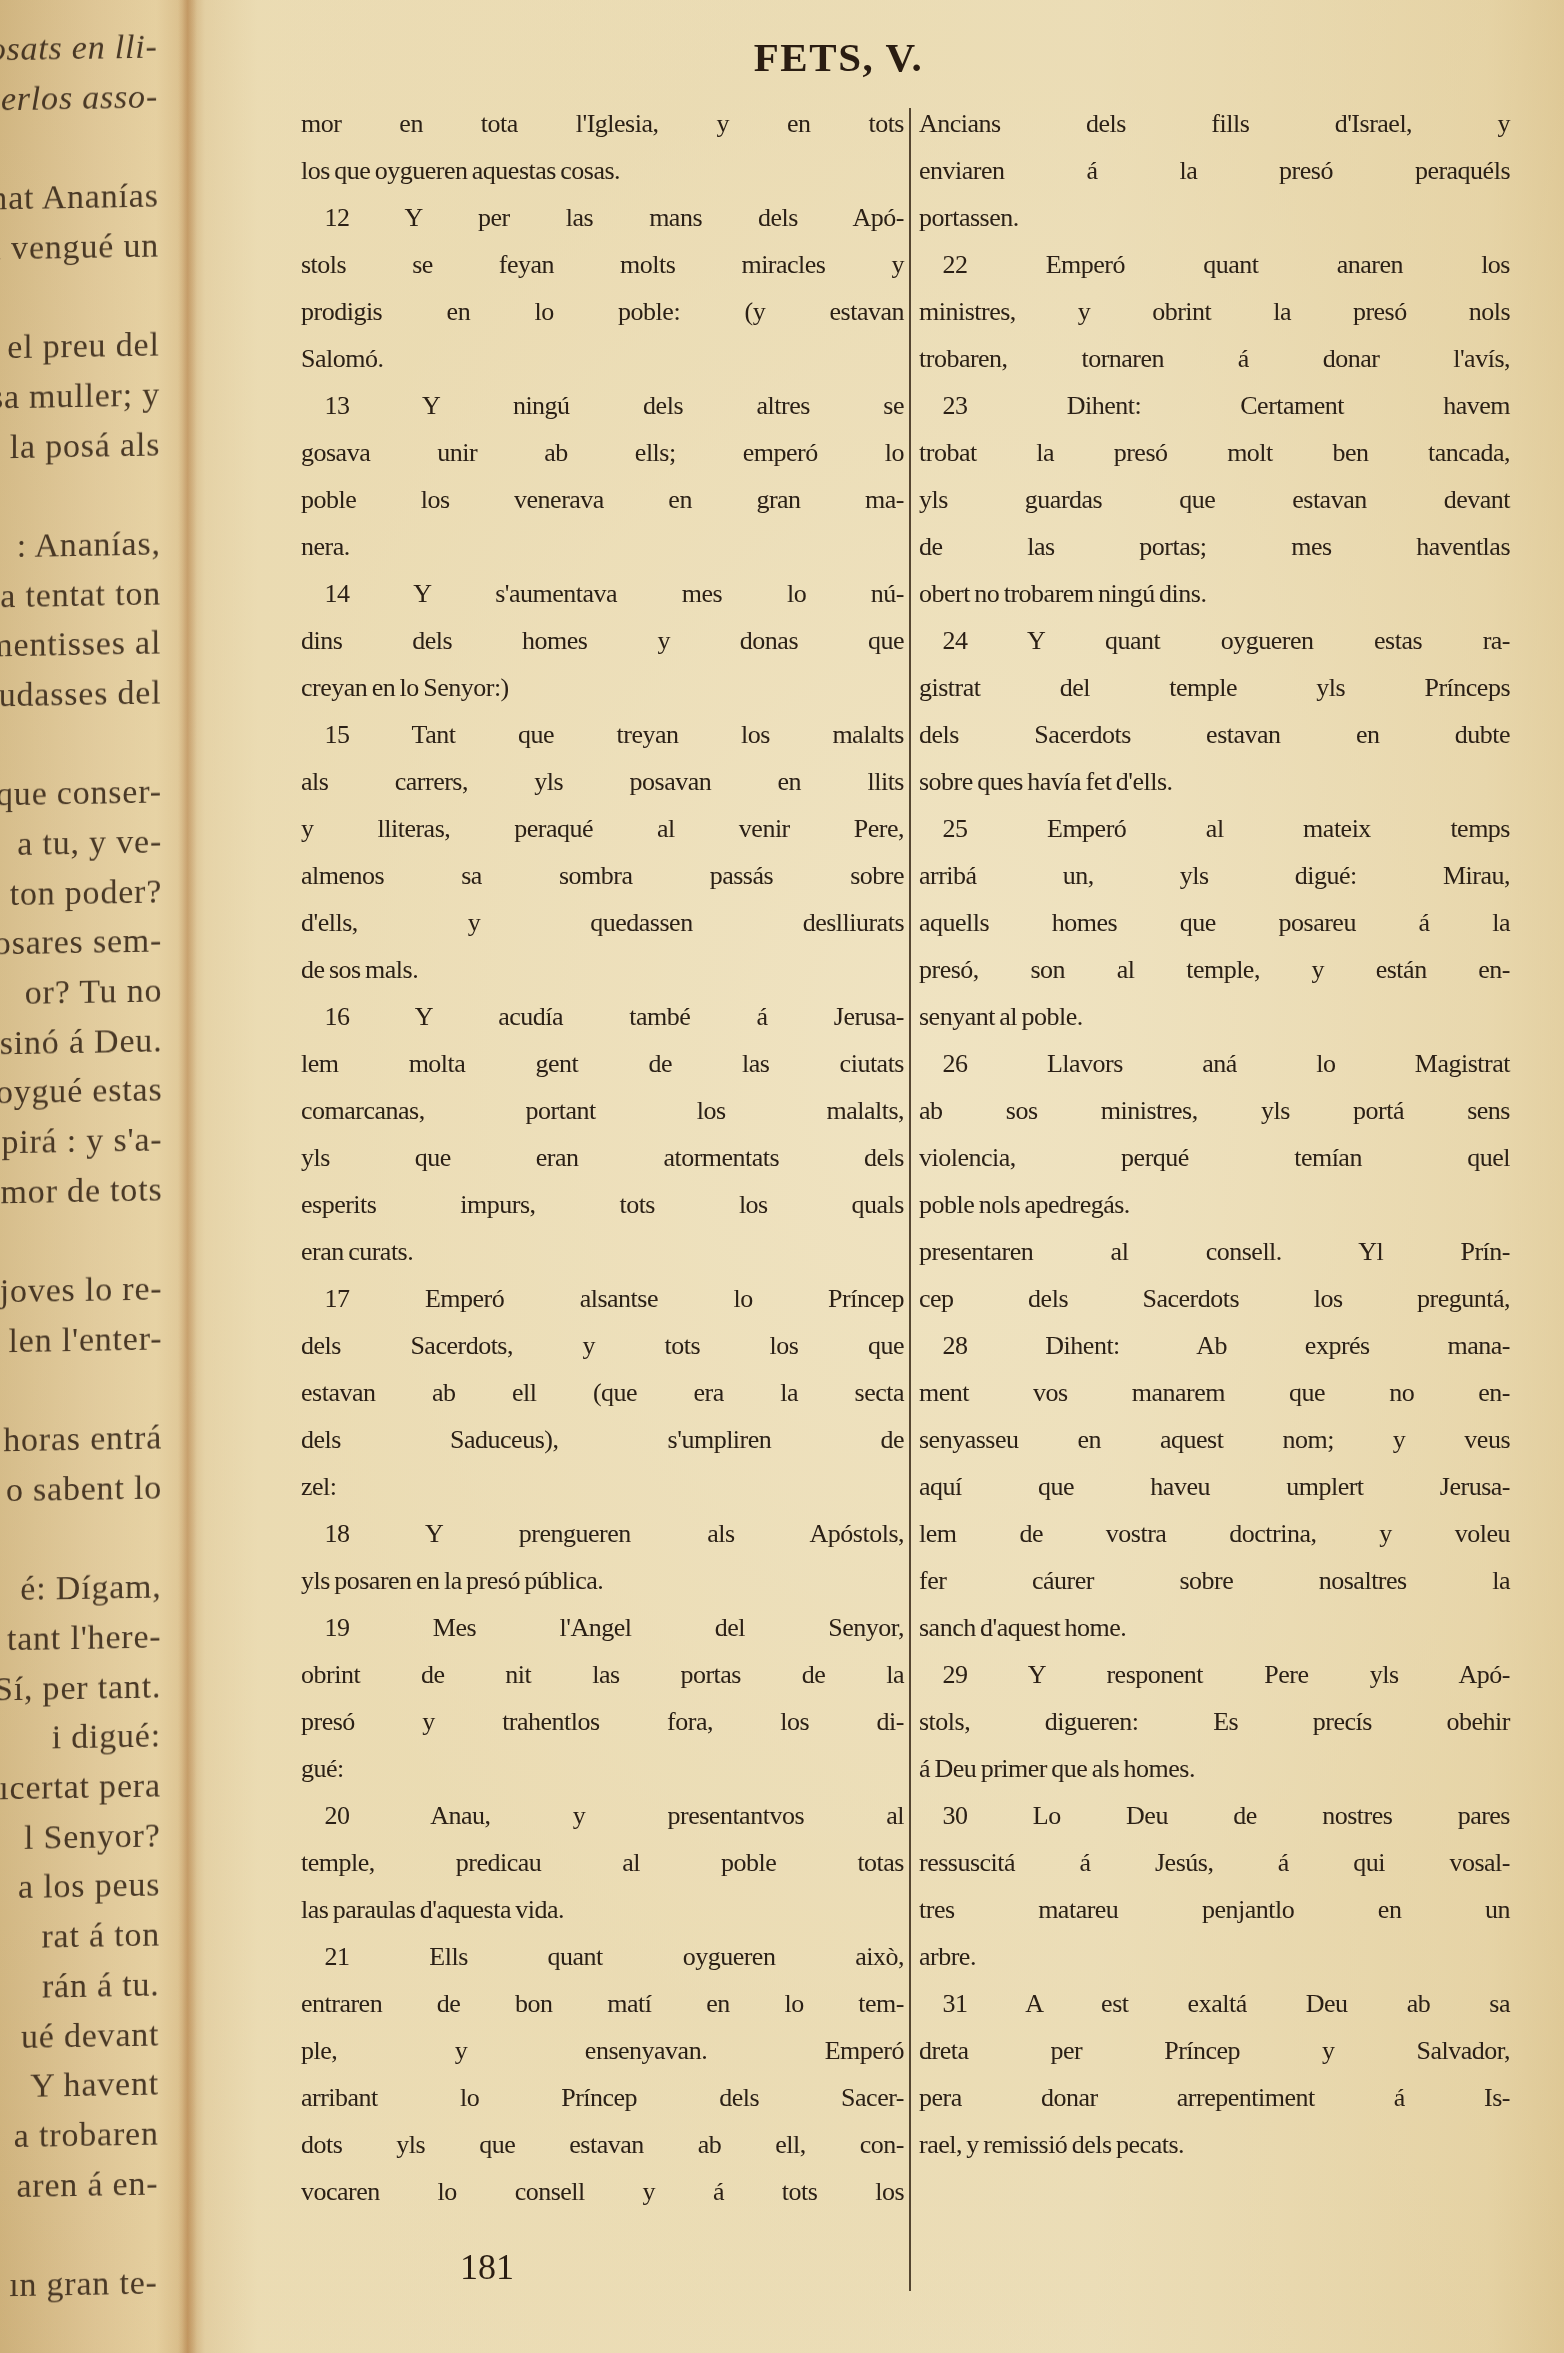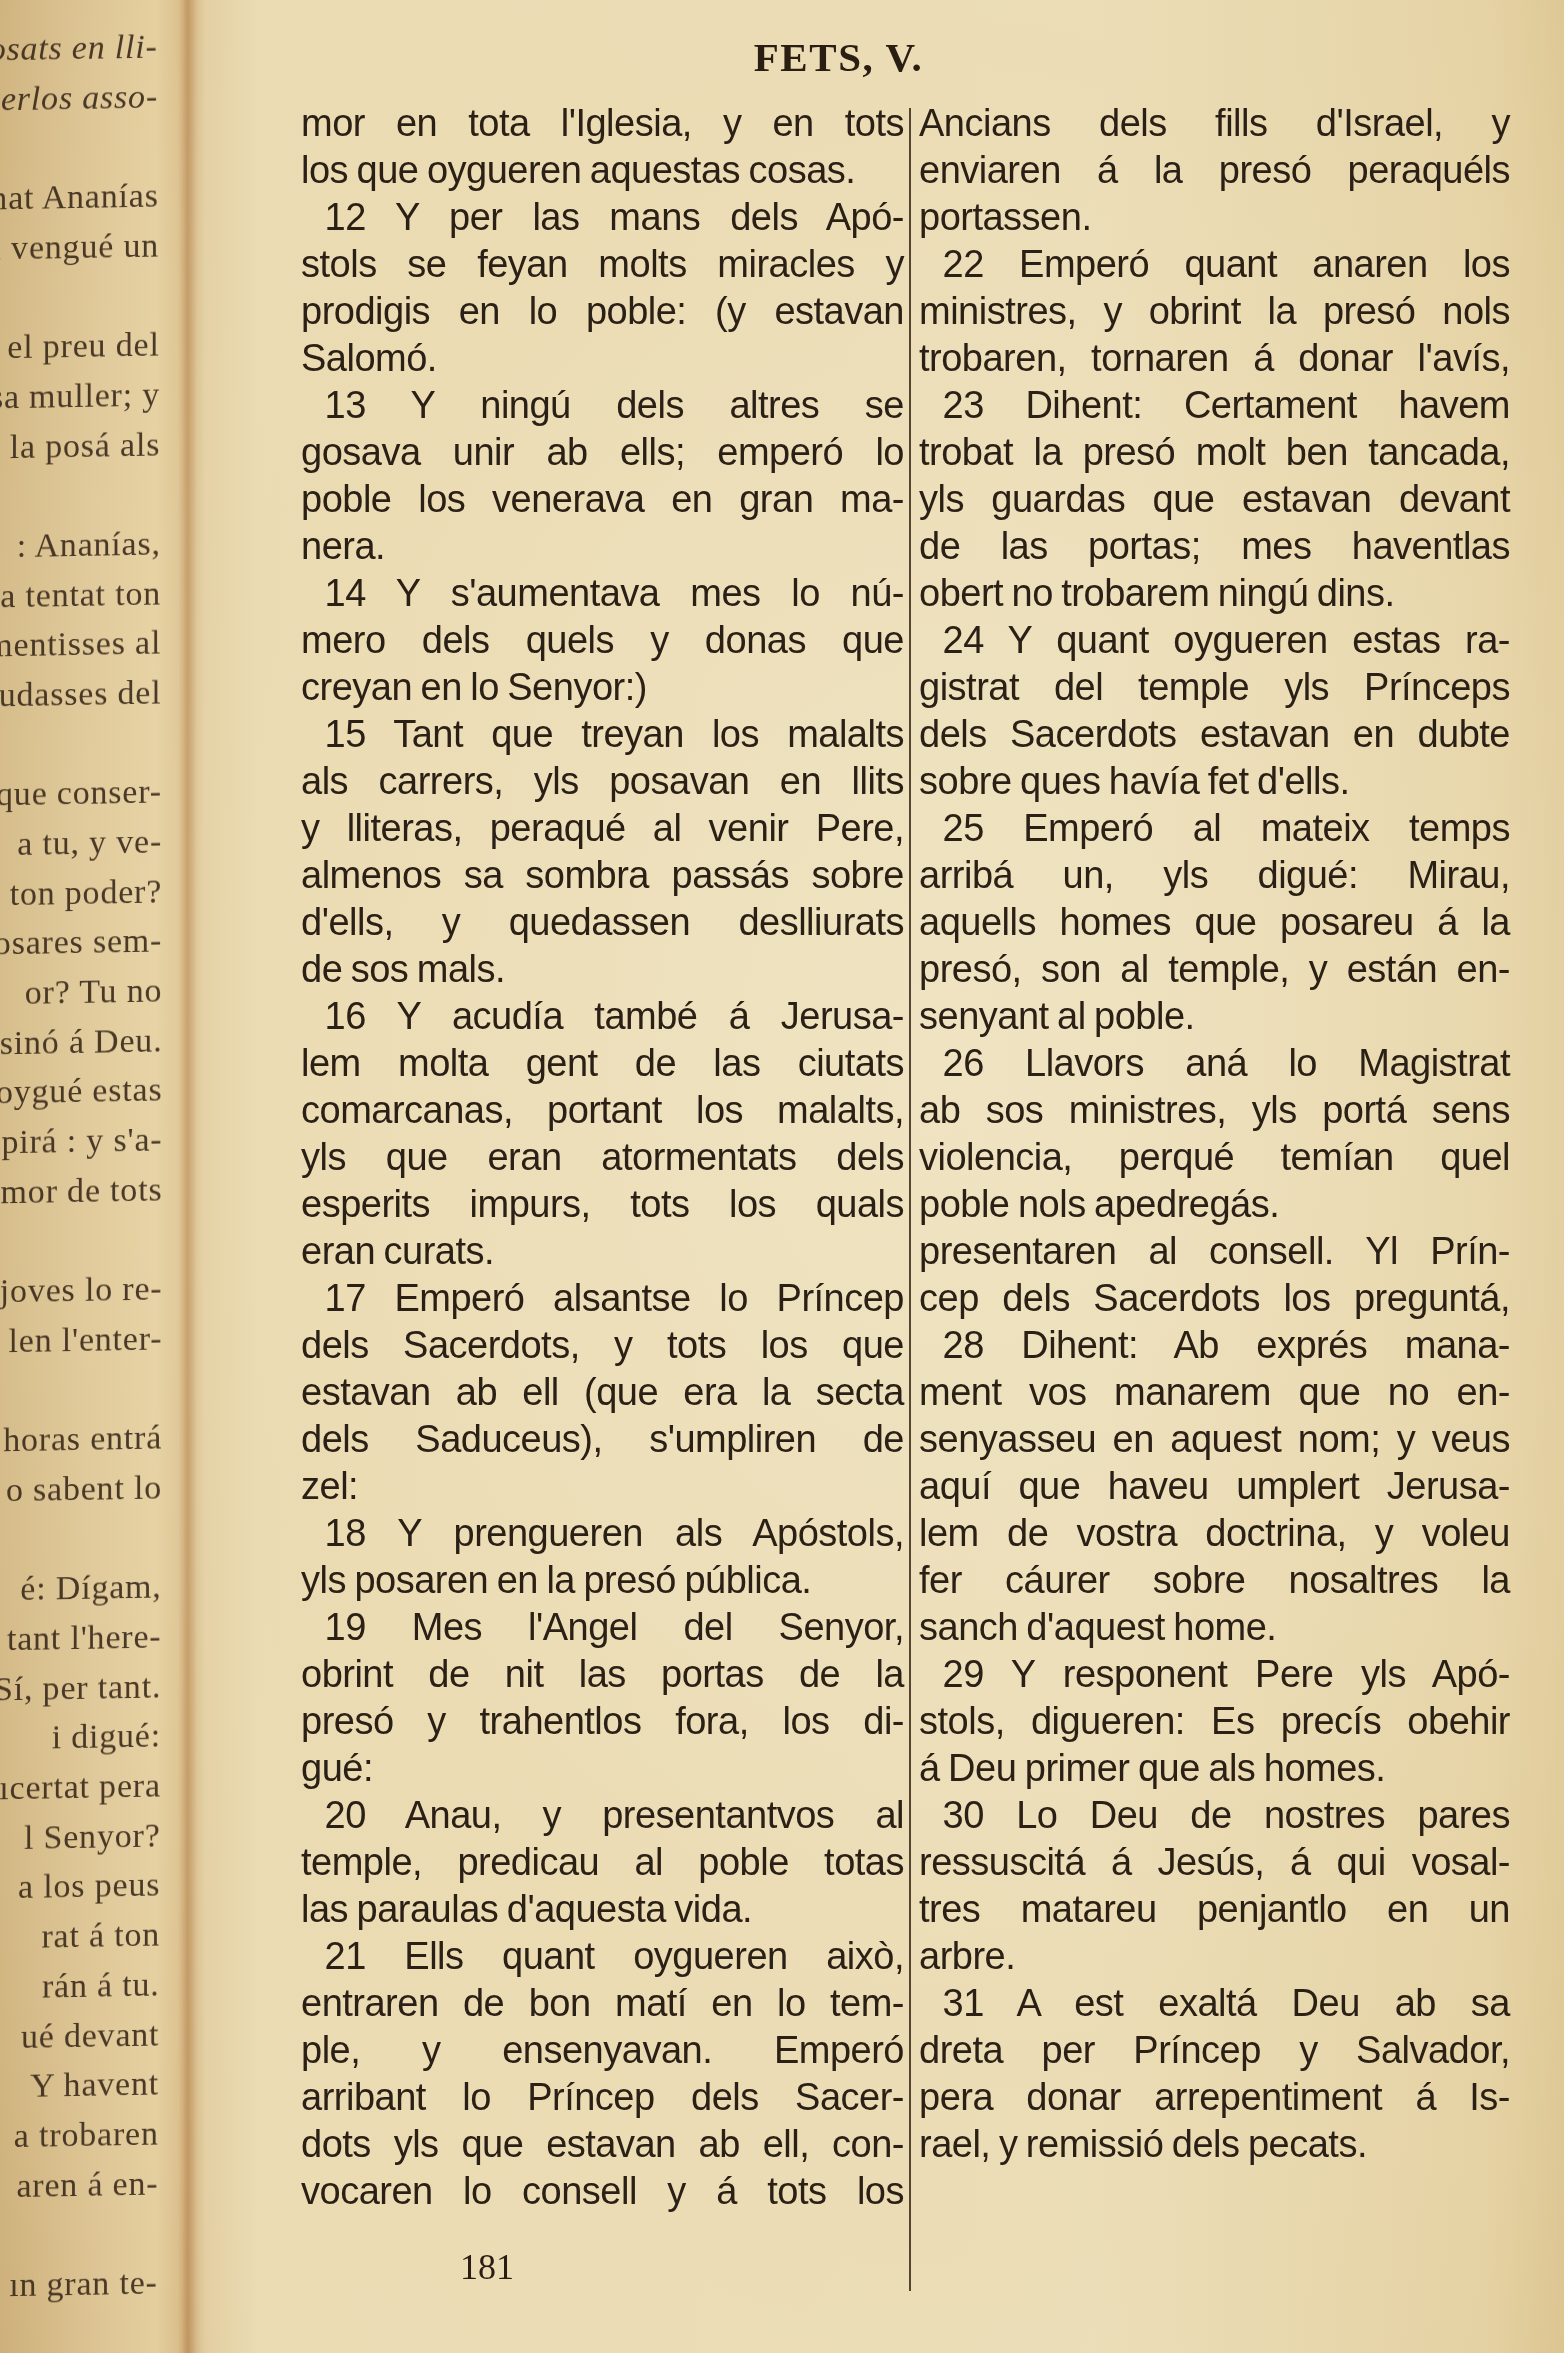--- a/index.html
+++ b/index.html
@@ -29,21 +29,21 @@
     }
     
     .running-head {
       position: absolute; left: 0; right: 0; top: 33px; text-align: center;
       padding-left: 112px;
       font-family: "Liberation Serif", serif; font-weight: bold; font-size: 41px;
       letter-spacing: 1.6px; color: #2a1d12;
     }
     .column {
       position: absolute; top: 100px; width: 603px;
-      font-family: Liberation Sans, sans-serif; font-size: 38px; line-height: 47px;
+      font-family: Liberation Serif, serif; font-size: 26px; line-height: 47px;
       color: #2b2016;
     }
     .col-left { left: 301px; }
     .col-right { left: 919px; width: 591px; }
     .column .ln {
       display: block; white-space: nowrap; text-align: justify; text-align-last: justify;
       height: 47px; letter-spacing: -0.5px; word-spacing: -1.6px;
     }
     .column .ln.last { text-align-last: left; }
     .column .ln.indent { padding-left: 23.5px; }
@@ -119,21 +119,21 @@
     <span class="ln last">los que oygueren aquestas cosas.</span>
     <span class="ln indent">12 Y per las mans dels Apó-</span>
     <span class="ln">stols se feyan molts miracles y</span>
     <span class="ln">prodigis en lo poble: (y estavan</span>
     <span class="ln last">Salomó.</span>
     <span class="ln indent">13 Y ningú dels altres se</span>
     <span class="ln">gosava unir ab ells; emperó lo</span>
     <span class="ln">poble los venerava en gran ma-</span>
     <span class="ln last">nera.</span>
     <span class="ln indent">14 Y s'aumentava mes lo nú-</span>
-    <span class="ln">mero dels quels y donas que</span>
+    <span class="ln">dins dels homes y donas que</span>
     <span class="ln last">creyan en lo Senyor:)</span>
     <span class="ln indent">15 Tant que treyan los malalts</span>
     <span class="ln">als carrers, yls posavan en llits</span>
     <span class="ln">y lliteras, peraqué al venir Pere,</span>
     <span class="ln">almenos sa sombra passás sobre</span>
     <span class="ln">d'ells, y quedassen deslliurats</span>
     <span class="ln last">de sos mals.</span>
     <span class="ln indent">16 Y acudía també á Jerusa-</span>
     <span class="ln">lem molta gent de las ciutats</span>
     <span class="ln">comarcanas, portant los malalts,</span>

